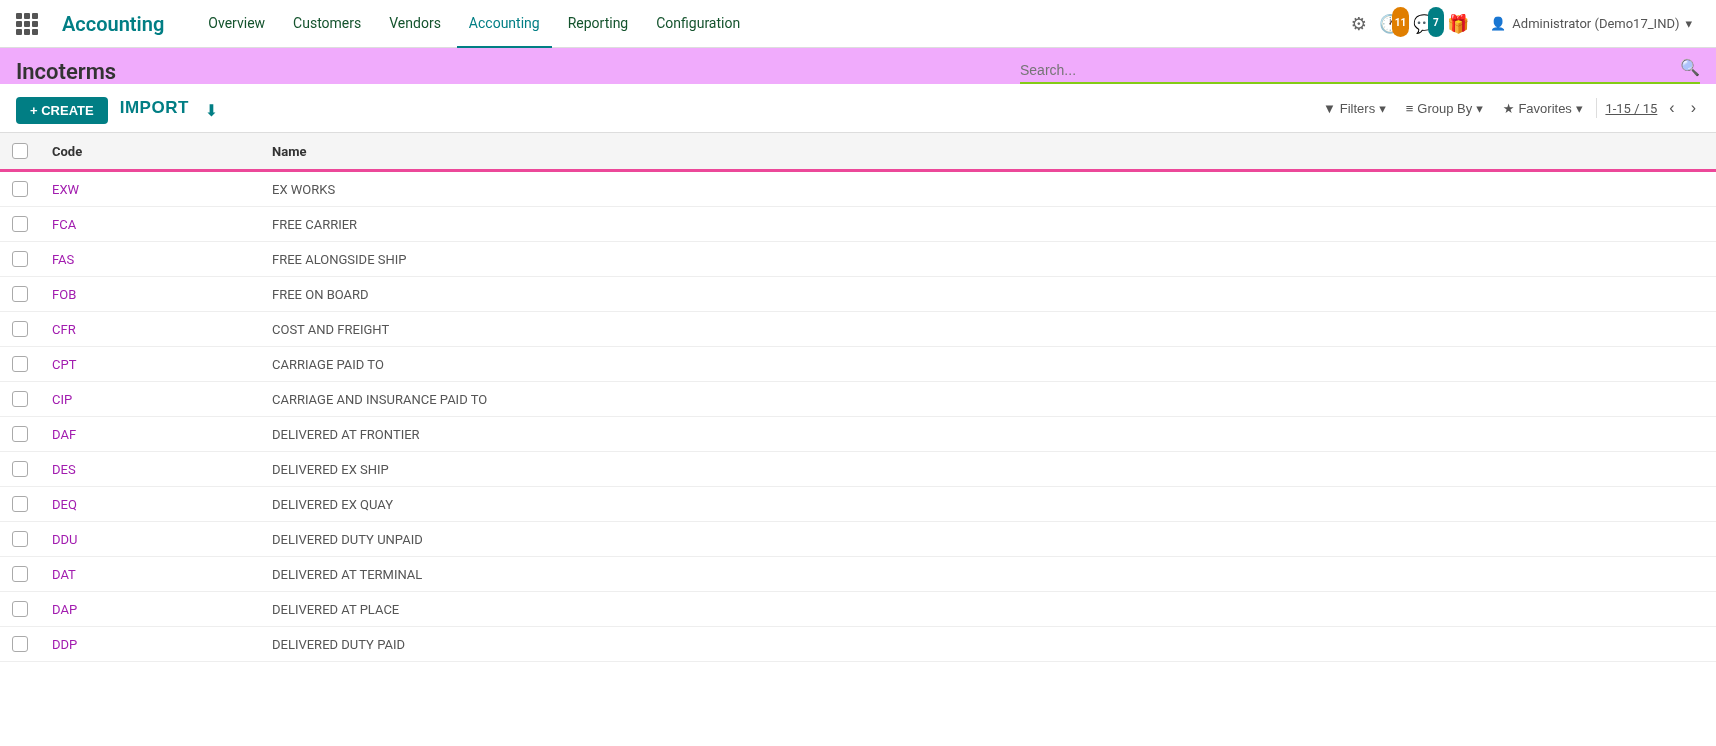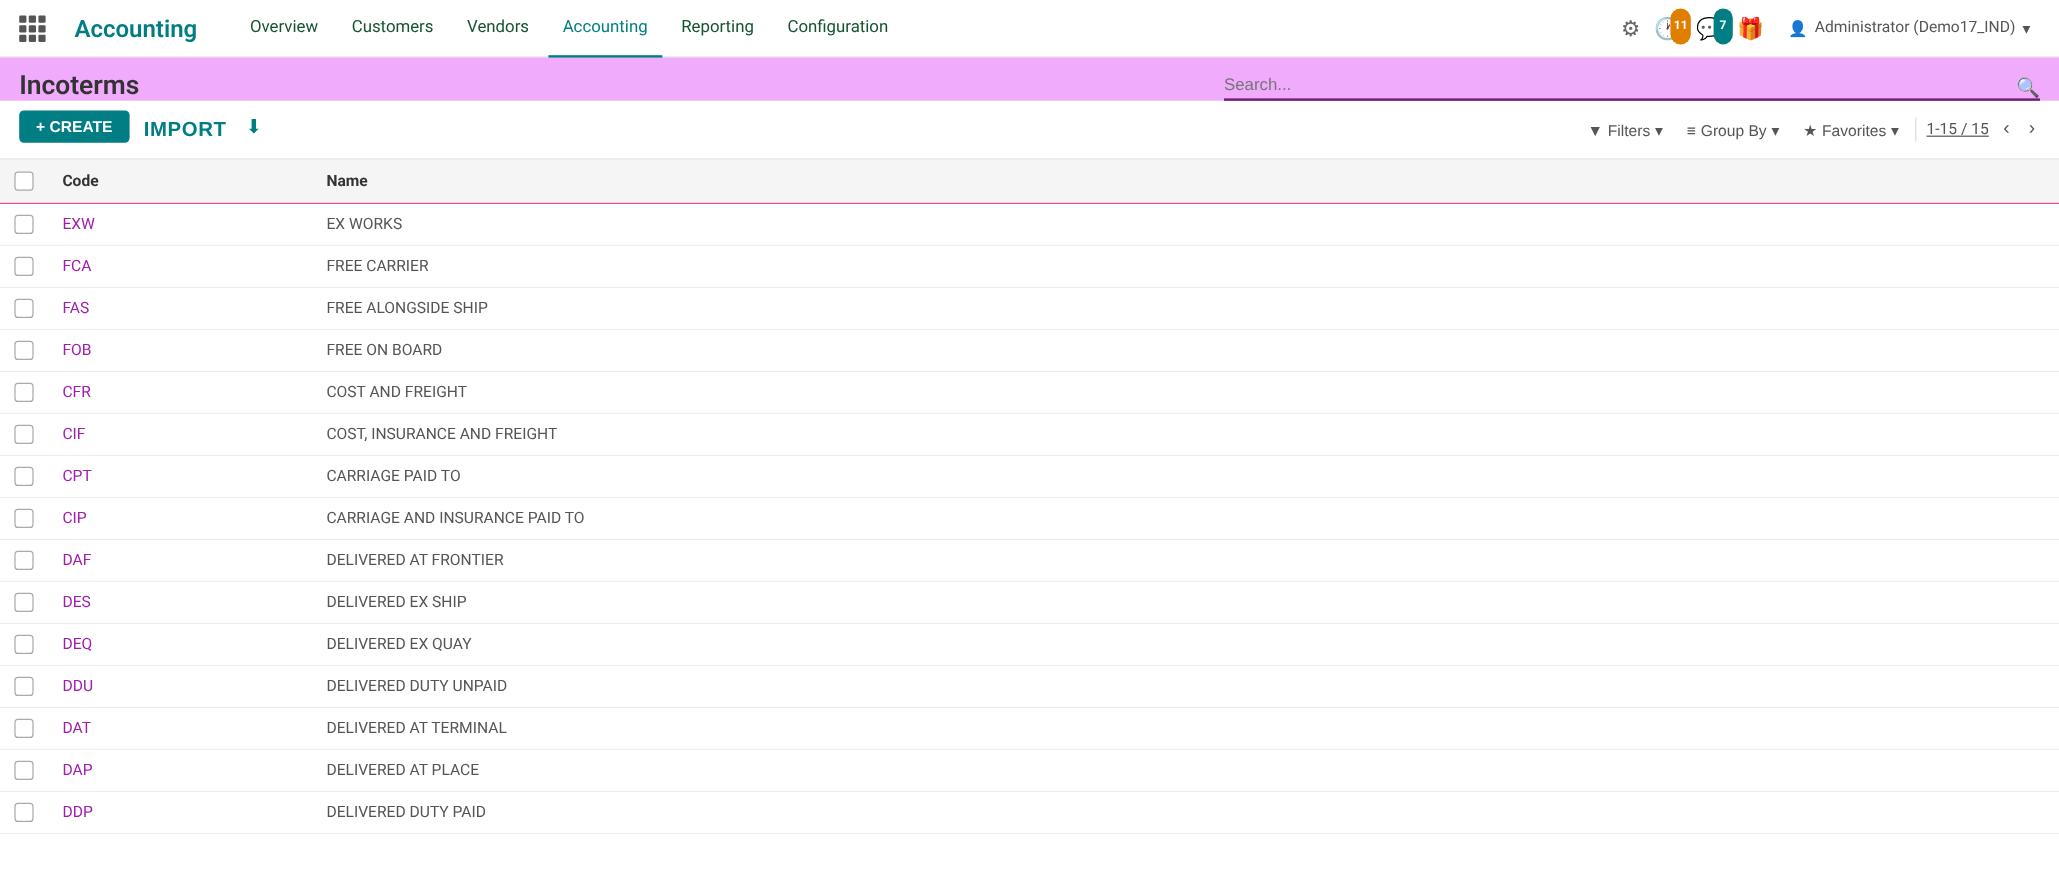--- a/index.html
+++ b/index.html
@@ -40,36 +40,36 @@
 
     
     .subheader {
       display: flex; align-items: center; justify-content: space-between;
       padding: 10px 16px 0; background: #f0abfc;
     }
     .page-title { font-size: 22px; font-weight: 600; color: #333; }
 
     
     .search-bar {
-      display: flex; align-items: flex-end;
-      border-bottom: 2px solid #701a75;
+      display: flex; align-items: flex-start;
+      border-bottom: 2px solid #84cc16;
       flex: 1; max-width: 680px; margin-left: 16px;
     }
     .search-bar input {
       border: none; outline: none; font-size: 14px; color: #333;
       flex: 1; padding: 4px 0; background: transparent;
     }
     .search-bar .search-icon { color: #666; font-size: 16px; cursor: pointer; }
 
     
     .toolbar {
       display: flex; align-items: center; justify-content: space-between;
       padding: 8px 16px; background: #fff;
     }
-    .toolbar-left { display: flex; align-items: flex-start; gap: 8px; }
+    .toolbar-left { display: flex; align-items: flex-end; gap: 8px; }
     .btn-create {
       background: #017e84; color: #fff; border: none; border-radius: 4px;
       padding: 6px 14px; font-size: 13px; font-weight: 600; cursor: pointer;
       display: flex; align-items: center; gap: 4px;
     }
     .btn-import {
       background: transparent; color: #017e84; border: none;
       font-size: 17px; font-weight: 600; cursor: pointer; padding: 6px 4px;
       letter-spacing: 0.5px;
     }
@@ -82,21 +82,21 @@
     .divider-v { width: 1px; height: 20px; background: #ddd; }
     .pagination-info { color: #555; font-size: 13px; text-decoration: underline; }
     .pag-btn { background: transparent; border: none; cursor: pointer; color: #555; font-size: 16px; padding: 2px 4px; }
 
     
     .table-wrap { border-top: 1px solid #ddd; }
     table { width: 100%; border-collapse: collapse; }
     thead tr { background: #f5f5f5; }
     thead th {
       text-align: left; padding: 10px 12px; font-weight: 700; font-size: 13px;
-      color: #333; border-bottom: 1px solid #ec4899;
+      color: #333; border-bottom: 3px solid #ec4899;
     }
     tbody tr { border-bottom: 1px solid #eee; }
     tbody td { padding: 9px 12px; font-size: 13px; color: #a21caf; }
     .col-check { width: 36px; text-align: center; }
     .col-code { width: 220px; }
     .checkbox-cell { display: flex; justify-content: center; }
     .cb {
       width: 16px; height: 16px; border: 1.5px solid #aaa; border-radius: 3px;
       cursor: pointer; background: #fff; display: inline-block;
     }
@@ -249,29 +249,20 @@
       </td>
       <td class="col-code">CFR</td>
       <td class="name-text">COST AND FREIGHT</td>
     </tr>
         <tr>
       <td class="col-check">
         <div class="checkbox-cell">
           <span class="cb"></span>
         </div>
       </td>
-      <td class="col-code">CIF</td>
-      <td class="name-text">COST, INSURANCE AND FREIGHT</td>
-    </tr>
-        <tr>
-      <td class="col-check">
-        <div class="checkbox-cell">
-          <span class="cb"></span>
-        </div>
-      </td>
       <td class="col-code">CPT</td>
       <td class="name-text">CARRIAGE PAID TO</td>
     </tr>
         <tr>
       <td class="col-check">
         <div class="checkbox-cell">
           <span class="cb"></span>
         </div>
       </td>
       <td class="col-code">CIP</td>

